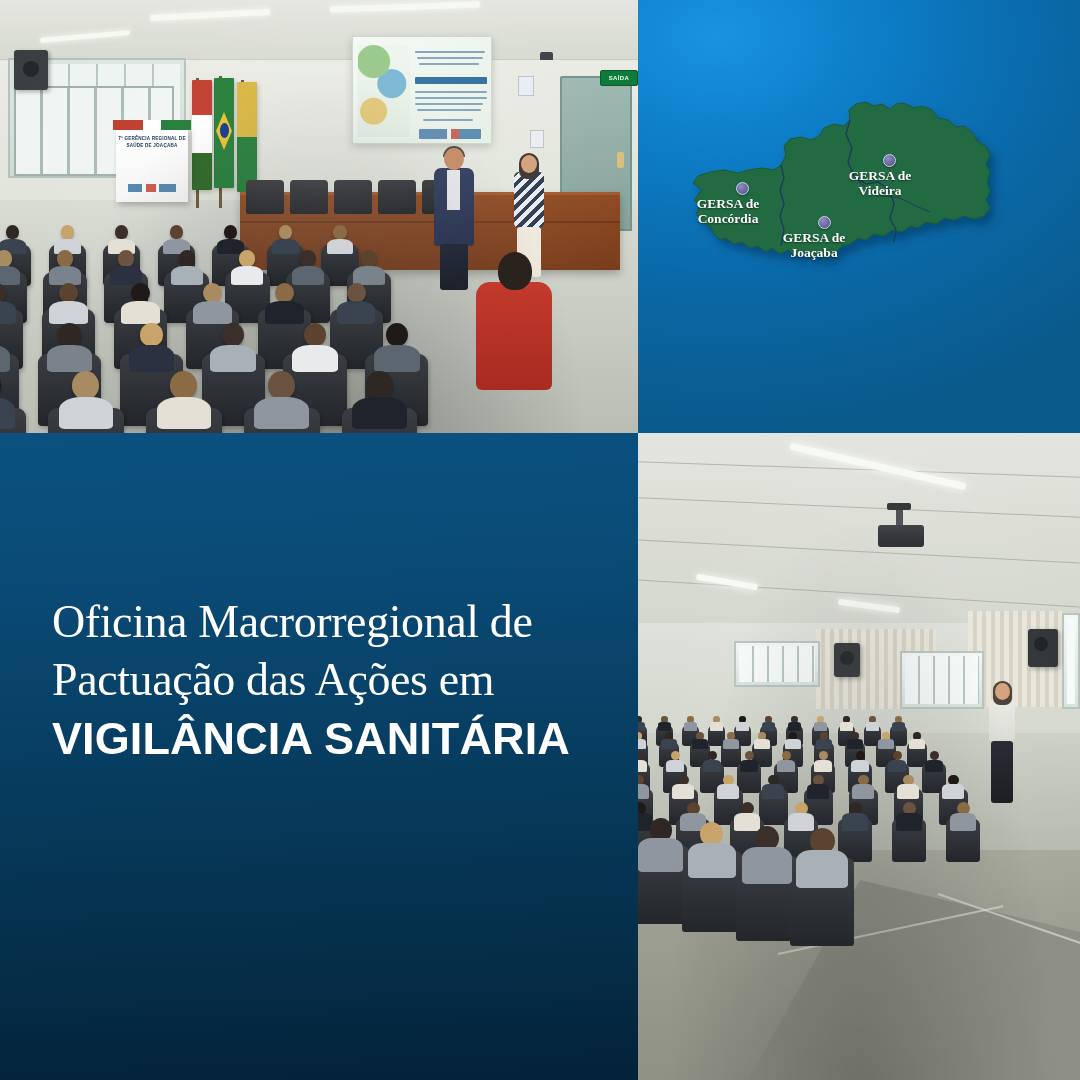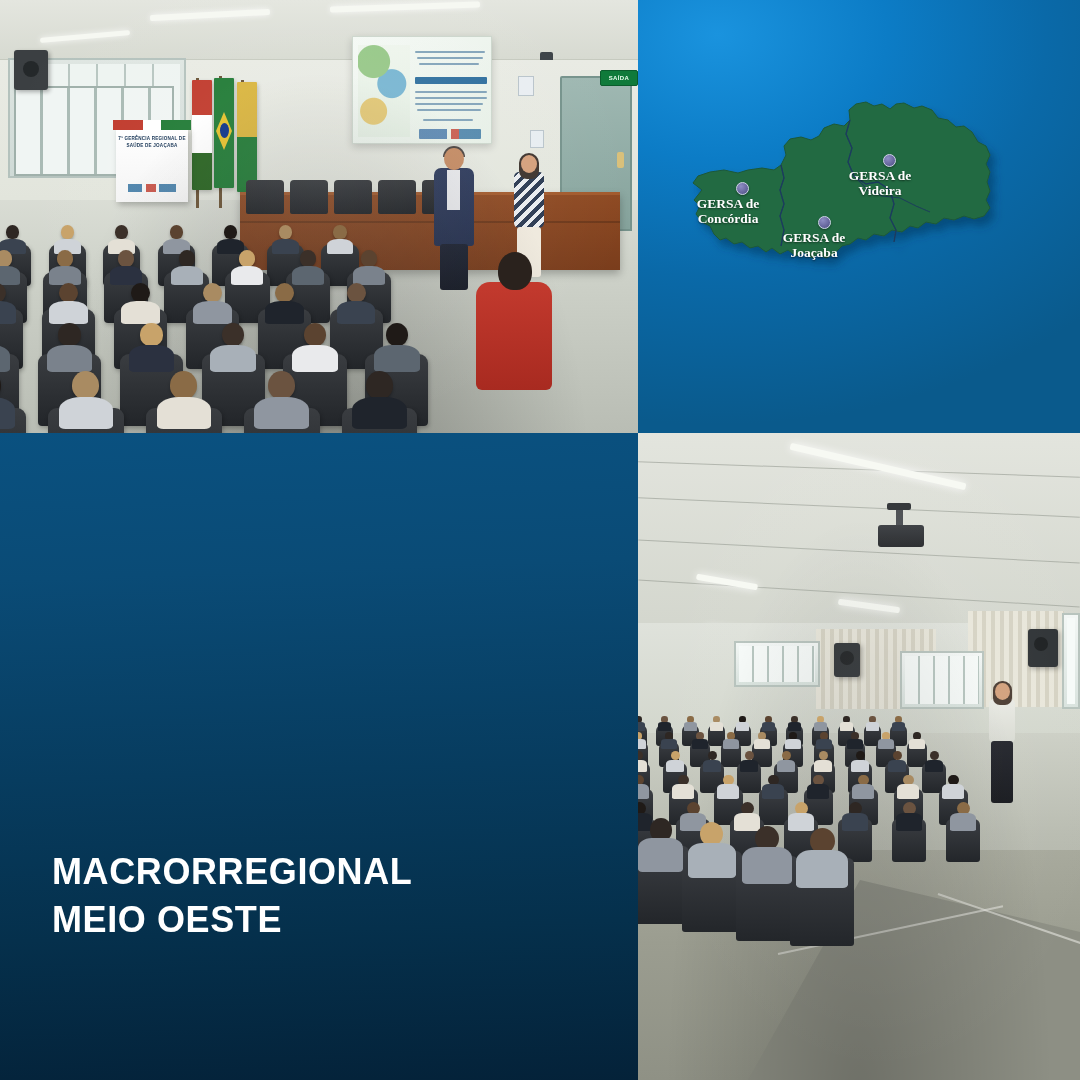--- a/index.html
+++ b/index.html
@@ -421,22 +421,25 @@
     <div class="map-label" style="left:106px;top:230px;width:140px;">GERSA de
 Joaçaba</div>
 
     <div class="map-dot" style="left:245px;top:154px;"></div>
     <div class="map-label" style="left:172px;top:168px;width:140px;">GERSA de
 Videira</div>
   </div>
 
   <div class="q" id="q-text">
     <div class="panelbg"></div>
-    <div class="subtitle">MACRORREGIONAL
-MEIO OESTE</div>
+    <div class="title">
+      <div>Oficina Macrorregional de</div>
+      <div>Pactuação das Ações em</div>
+      <div class="bold">VIGILÂNCIA SANITÁRIA</div>
+    </div>
   </div>
 
   <div class="q" id="q-photo-bottom">
     <div class="scene2">
       <div class="ceil2"></div>
       <div class="ceil-line" style="left:0;top:36px;width:442px;transform:rotate(2deg);"></div>
       <div class="ceil-line" style="left:0;top:74px;width:442px;transform:rotate(2.5deg);"></div>
       <div class="ceil-line" style="left:0;top:118px;width:442px;transform:rotate(3deg);"></div>
       <div class="ceil-line" style="left:0;top:160px;width:442px;transform:rotate(3.5deg);"></div>
       <div class="tube2" style="left:150px;top:30px;width:180px;height:7px;transform:rotate(13deg);"></div>

